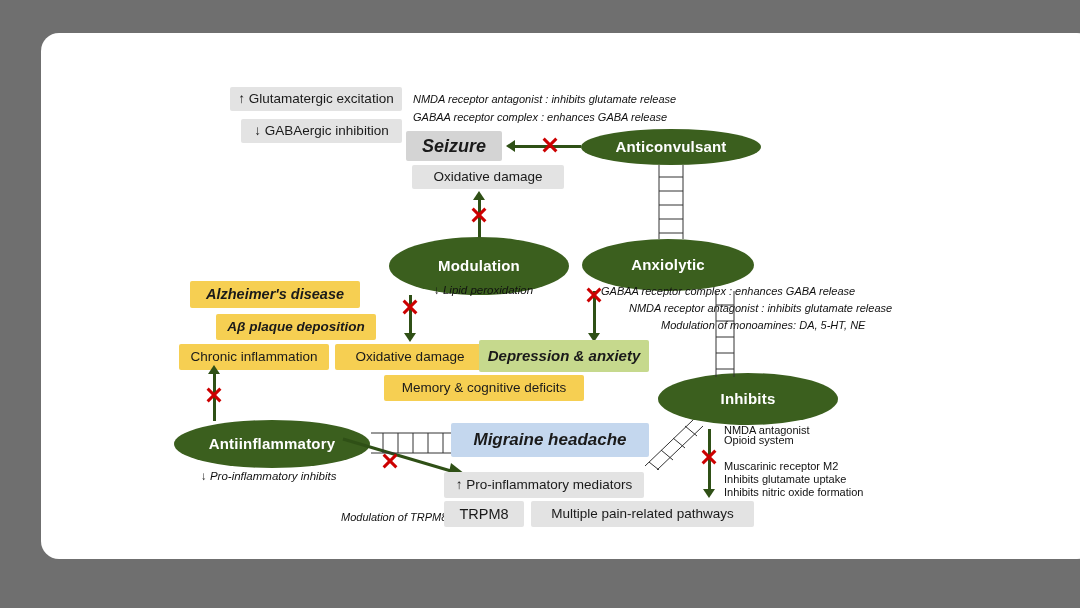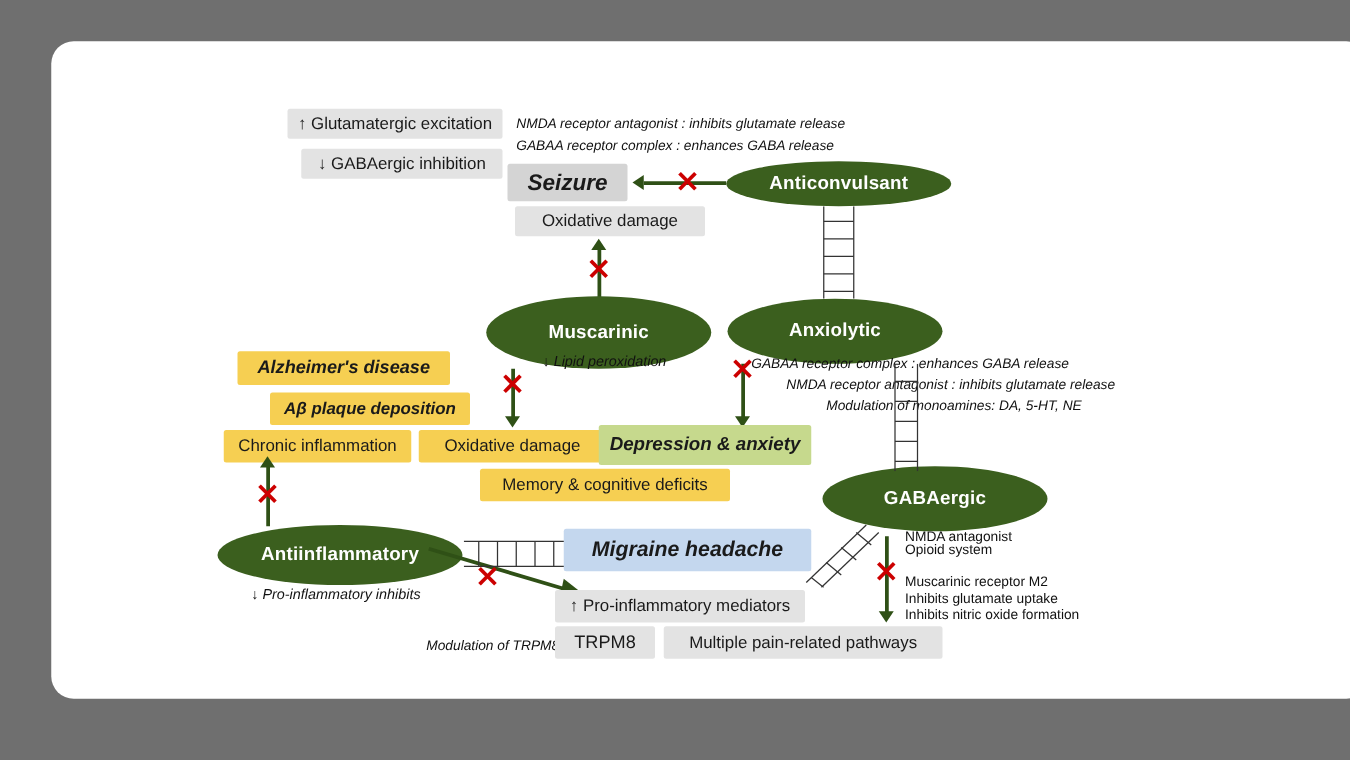--- a/index.html
+++ b/index.html
@@ -146,21 +146,21 @@
       <line x1="4" y1="40" x2="28" y2="40" stroke="#333" stroke-width="1"></line>
       <line x1="4" y1="54" x2="28" y2="54" stroke="#333" stroke-width="1"></line>
       <line x1="4" y1="68" x2="28" y2="68" stroke="#333" stroke-width="1"></line>
     </svg>
   </div>
 
   <div class="arrow arrow-v" style="left:437px; top:167px; height:42px;"></div>
   <div class="head head-up" style="left:432px; top:158px;"></div>
   <div class="cross" style="left:429px; top:173px;"></div>
 
-  <div class="node ellipse" style="left:348px; top:204px; width:180px; height:58px; border-radius:50%;">Muscarinic</div>
+  <div class="node ellipse" style="left:348px; top:204px; width:180px; height:58px; border-radius:50%;">Modulation</div>
 
   <div class="node ellipse" style="left:541px; top:206px; width:172px; height:52px;">Anxiolytic</div>
 
   <div class="annot" style="left:560px; top:251px;">GABAA receptor complex : enhances GABA release</div>
   <div class="annot" style="left:588px; top:268px;">NMDA receptor antagonist : inhibits glutamate release</div>
   <div class="annot" style="left:620px; top:285px;">Modulation of monoamines: DA, 5-HT, NE</div>
 
   <div class="arrow arrow-v" style="left:552px; top:258px; height:44px;"></div>
   <div class="head head-down" style="left:547px; top:300px;"></div>
   <div class="cross" style="left:544px; top:253px;"></div>
@@ -214,21 +214,21 @@
   <div class="node box box-blue" style="left:410px; top:390px; width:198px; height:34px;">Migraine headache</div>
 
   <div class="node box box-gray" style="left:403px; top:439px; width:200px; height:26px;">↑ Pro-inflammatory mediators</div>
 
   <div class="annot" style="left:300px; top:477px;">Modulation of TRPM8</div>
 
   <div class="node box box-gray" style="left:403px; top:468px; width:80px; height:26px; font-size:14.5px;">TRPM8</div>
 
   <div class="node box box-gray" style="left:490px; top:468px; width:223px; height:26px;">Multiple pain-related pathways</div>
 
-  <div class="node ellipse" style="left:617px; top:340px; width:180px; height:52px;">GABAergic</div>
+  <div class="node ellipse" style="left:617px; top:340px; width:180px; height:52px;">Inhibits</div>
 
   <div class="ladder" style="left:672px; top:258px;">
     <svg width="24" height="86" viewBox="0 0 24 86">
       <line x1="3" y1="0" x2="3" y2="86" stroke="#333" stroke-width="1"></line>
       <line x1="21" y1="0" x2="21" y2="86" stroke="#333" stroke-width="1"></line>
       <line x1="3" y1="14" x2="21" y2="14" stroke="#333" stroke-width="1"></line>
       <line x1="3" y1="30" x2="21" y2="30" stroke="#333" stroke-width="1"></line>
       <line x1="3" y1="46" x2="21" y2="46" stroke="#333" stroke-width="1"></line>
       <line x1="3" y1="62" x2="21" y2="62" stroke="#333" stroke-width="1"></line>
       <line x1="3" y1="78" x2="21" y2="78" stroke="#333" stroke-width="1"></line>

